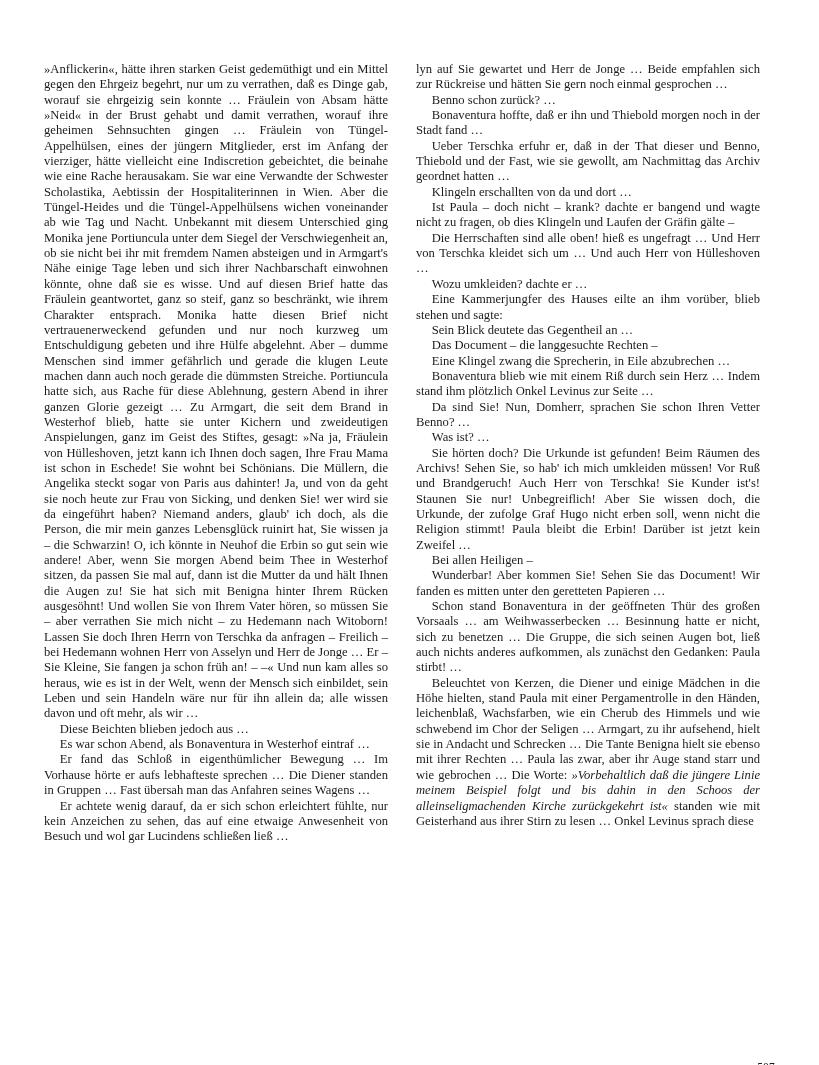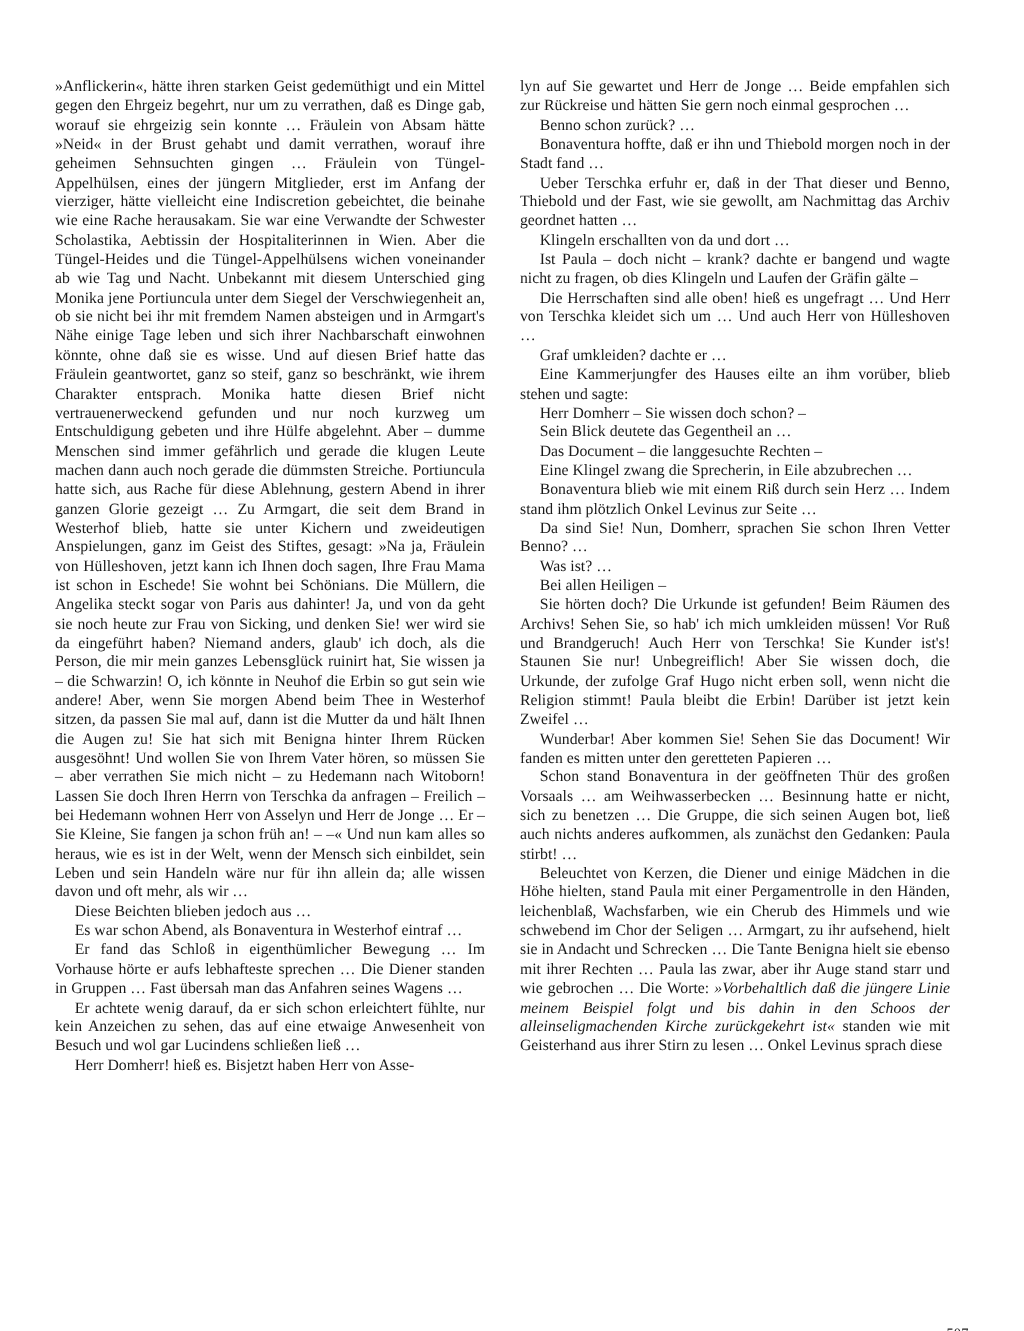--- a/index.html
+++ b/index.html
@@ -61,42 +61,40 @@
 <div class="page">
 
   <div class="columns">
 
     <div class="col">
       <p class="noindent">»Anflickerin«, hätte ihren starken Geist gedemüthigt und ein Mittel gegen den Ehrgeiz begehrt, nur um zu verrathen, daß es Dinge gab, worauf sie ehrgeizig sein konnte … Fräulein von Absam hätte »Neid« in der Brust gehabt und damit verrathen, worauf ihre geheimen Sehnsuchten gingen … Fräulein von Tüngel-Appelhülsen, eines der jüngern Mitglieder, erst im Anfang der vierziger, hätte vielleicht eine Indiscretion gebeichtet, die beinahe wie eine Rache herausakam. Sie war eine Verwandte der Schwester Scholastika, Aebtissin der Hospitaliterinnen in Wien. Aber die Tüngel-Heides und die Tüngel-Appelhülsens wichen voneinander ab wie Tag und Nacht. Unbekannt mit diesem Unterschied ging Monika jene Portiuncula unter dem Siegel der Verschwiegenheit an, ob sie nicht bei ihr mit fremdem Namen absteigen und in Armgart's Nähe einige Tage leben und sich ihrer Nachbarschaft einwohnen könnte, ohne daß sie es wisse. Und auf diesen Brief hatte das Fräulein geantwortet, ganz so steif, ganz so beschränkt, wie ihrem Charakter entsprach. Monika hatte diesen Brief nicht vertrauenerweckend gefunden und nur noch kurzweg um Entschuldigung gebeten und ihre Hülfe abgelehnt. Aber – dumme Menschen sind immer gefährlich und gerade die klugen Leute machen dann auch noch gerade die dümmsten Streiche. Portiuncula hatte sich, aus Rache für diese Ablehnung, gestern Abend in ihrer ganzen Glorie gezeigt … Zu Armgart, die seit dem Brand in Westerhof blieb, hatte sie unter Kichern und zweideutigen Anspielungen, ganz im Geist des Stiftes, gesagt: »Na ja, Fräulein von Hülleshoven, jetzt kann ich Ihnen doch sagen, Ihre Frau Mama ist schon in Eschede! Sie wohnt bei Schönians. Die Müllern, die Angelika steckt sogar von Paris aus dahinter! Ja, und von da geht sie noch heute zur Frau von Sicking, und denken Sie! wer wird sie da eingeführt haben? Niemand anders, glaub' ich doch, als die Person, die mir mein ganzes Lebensglück ruinirt hat, Sie wissen ja – die Schwarzin! O, ich könnte in Neuhof die Erbin so gut sein wie andere! Aber, wenn Sie morgen Abend beim Thee in Westerhof sitzen, da passen Sie mal auf, dann ist die Mutter da und hält Ihnen die Augen zu! Sie hat sich mit Benigna hinter Ihrem Rücken ausgesöhnt! Und wollen Sie von Ihrem Vater hören, so müssen Sie – aber verrathen Sie mich nicht – zu Hedemann nach Witoborn! Lassen Sie doch Ihren Herrn von Terschka da anfragen – Freilich – bei Hedemann wohnen Herr von Asselyn und Herr de Jonge … Er – Sie Kleine, Sie fangen ja schon früh an! – –« Und nun kam alles so heraus, wie es ist in der Welt, wenn der Mensch sich einbildet, sein Leben und sein Handeln wäre nur für ihn allein da; alle wissen davon und oft mehr, als wir …</p>
       <p>Diese Beichten blieben jedoch aus …</p>
       <p>Es war schon Abend, als Bonaventura in Westerhof eintraf …</p>
       <p>Er fand das Schloß in eigenthümlicher Bewegung … Im Vorhause hörte er aufs lebhafteste sprechen … Die Diener standen in Gruppen … Fast übersah man das Anfahren seines Wagens …</p>
       <p>Er achtete wenig darauf, da er sich schon erleichtert fühlte, nur kein Anzeichen zu sehen, das auf eine etwaige Anwesenheit von Besuch und wol gar Lucindens schließen ließ …</p>
-      <p>Herr Domherr! hieß es. Bisjetzt haben Herr von Asse-</p>
     </div>
 
     <div class="col">
       <p class="noindent">lyn auf Sie gewartet und Herr de Jonge … Beide empfahlen sich zur Rückreise und hätten Sie gern noch einmal gesprochen …</p>
       <p>Benno schon zurück? …</p>
       <p>Bonaventura hoffte, daß er ihn und Thiebold morgen noch in der Stadt fand …</p>
       <p>Ueber Terschka erfuhr er, daß in der That dieser und Benno, Thiebold und der Fast, wie sie gewollt, am Nachmittag das Archiv geordnet hatten …</p>
       <p>Klingeln erschallten von da und dort …</p>
       <p>Ist Paula – doch nicht – krank? dachte er bangend und wagte nicht zu fragen, ob dies Klingeln und Laufen der Gräfin gälte –</p>
       <p>Die Herrschaften sind alle oben! hieß es ungefragt … Und Herr von Terschka kleidet sich um … Und auch Herr von Hülleshoven …</p>
-      <p>Graf umkleiden? dachte er …</p>
+      <p>Wozu umkleiden? dachte er …</p>
       <p>Eine Kammerjungfer des Hauses eilte an ihm vorüber, blieb stehen und sagte:</p>
-      <p>Herr Domherr – Sie wissen doch schon? –</p>
       <p>Sein Blick deutete das Gegentheil an …</p>
       <p>Das Document – die langgesuchte Rechten –</p>
       <p>Eine Klingel zwang die Sprecherin, in Eile abzubrechen …</p>
       <p>Bonaventura blieb wie mit einem Riß durch sein Herz … Indem stand ihm plötzlich Onkel Levinus zur Seite …</p>
       <p>Da sind Sie! Nun, Domherr, sprachen Sie schon Ihren Vetter Benno? …</p>
       <p>Was ist? …</p>
+      <p>Sie hörten doch? Die Urkunde ist gefunden! Beim Räumen des Archivs! Sehen Sie, so hab' ich mich umkleiden müssen! Vor Ruß und Brandgeruch! Auch Herr von Terschka! Sie Kunder ist's! Staunen Sie nur! Unbegreiflich! Aber Sie wissen doch, die Urkunde, der zufolge Graf Hugo nicht erben soll, wenn nicht die Religion stimmt! Paula bleibt die Erbin! Darüber ist jetzt kein Zweifel …</p>
       <p>Bei allen Heiligen –</p>
-      <p>Sie hörten doch? Die Urkunde ist gefunden! Beim Räumen des Archivs! Sehen Sie, so hab' ich mich umkleiden müssen! Vor Ruß und Brandgeruch! Auch Herr von Terschka! Sie Kunder ist's! Staunen Sie nur! Unbegreiflich! Aber Sie wissen doch, die Urkunde, der zufolge Graf Hugo nicht erben soll, wenn nicht die Religion stimmt! Paula bleibt die Erbin! Darüber ist jetzt kein Zweifel …</p>
       <p>Wunderbar! Aber kommen Sie! Sehen Sie das Document! Wir fanden es mitten unter den geretteten Papieren …</p>
       <p>Schon stand Bonaventura in der geöffneten Thür des großen Vorsaals … am Weihwasserbecken … Besinnung hatte er nicht, sich zu benetzen … Die Gruppe, die sich seinen Augen bot, ließ auch nichts anderes aufkommen, als zunächst den Gedanken: Paula stirbt! …</p>
       <p>
         <span>Beleuchtet von Kerzen, die Diener und einige Mädchen in die Höhe hielten, stand Paula mit einer Pergamentrolle in den Händen, leichenblaß, Wachsfarben, wie ein Cherub des Himmels und wie schwebend im Chor der Seligen … Armgart, zu ihr aufsehend, hielt sie in Andacht und Schrecken … Die Tante Benigna hielt sie ebenso mit ihrer Rechten … Paula las zwar, aber ihr Auge stand starr und wie gebrochen … Die Worte: </span><span class="ital">»Vorbehaltlich daß die jüngere Linie meinem Beispiel folgt und bis dahin in den Schoos der alleinseligmachenden Kirche zurückgekehrt ist«</span><span> standen wie mit Geisterhand aus ihrer Stirn zu lesen … Onkel Levinus sprach diese</span>
       </p>
     </div>
 
   </div>
 
   <div class="folio">507</div>

